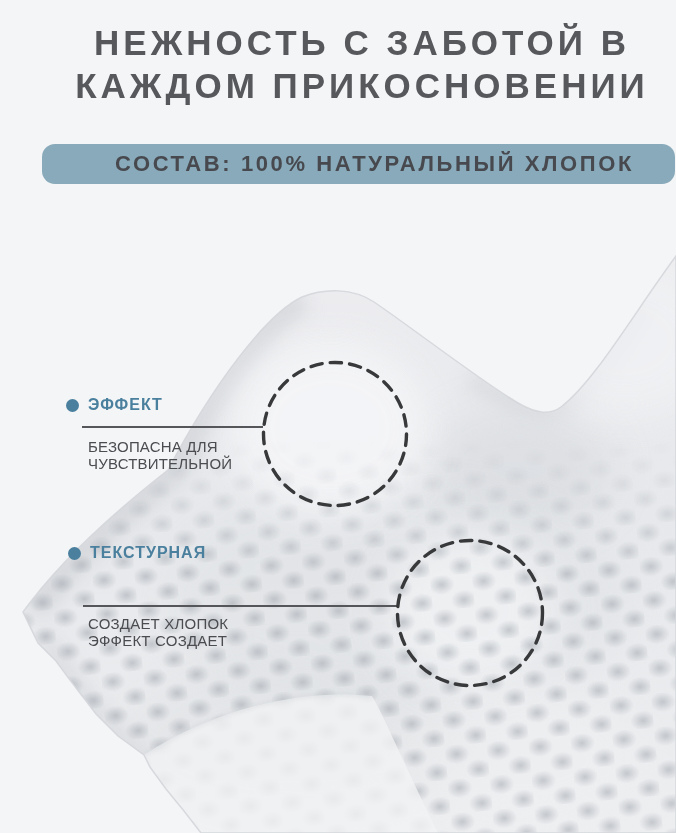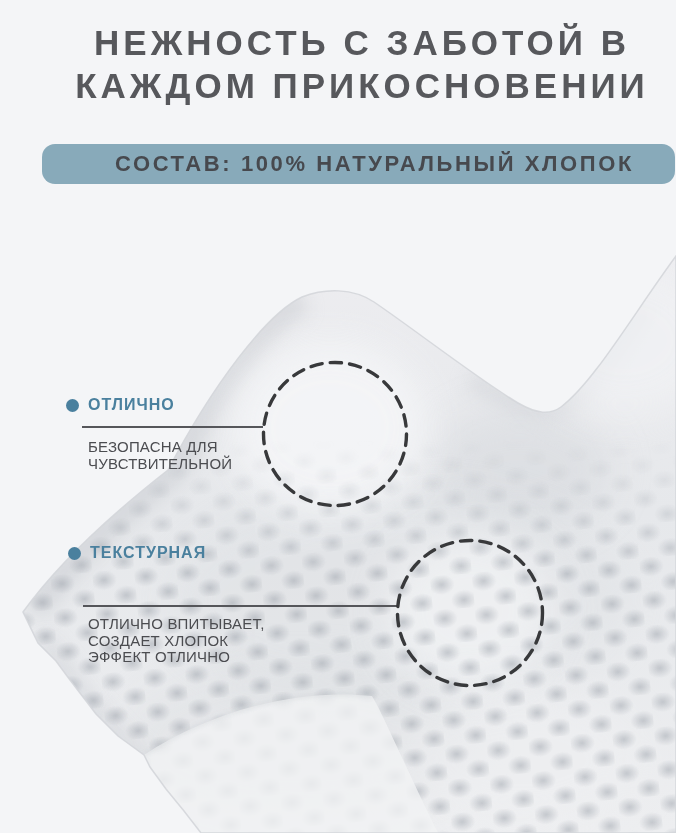--- a/index.html
+++ b/index.html
@@ -137,30 +137,29 @@
     <span>НЕЖНОСТЬ С ЗАБОТОЙ В</span>
     <span>КАЖДОМ ПРИКОСНОВЕНИИ</span>
   </h1>
 
   <div class="badge">
     <span>СОСТАВ: 100% НАТУРАЛЬНЫЙ ХЛОПОК</span>
   </div>
 
   <div class="feature-label" id="feature1-label">
     <span class="dot"></span>
-    <span class="lbl">ОТЛИЧНО</span>
+    <span class="lbl">ЭФФЕКТ</span>
   </div>
   <div class="feature-desc" id="feature1-desc">
     <span>БЕЗОПАСНА ДЛЯ</span>
     <span>ЧУВСТВИТЕЛЬНОЙ</span>
   </div>
 
   <div class="feature-label" id="feature2-label">
     <span class="dot"></span>
     <span class="lbl">ТЕКСТУРНАЯ</span>
   </div>
   <div class="feature-desc" id="feature2-desc">
-    <span>ОТЛИЧНО ВПИТЫВАЕТ,</span>
     <span>СОЗДАЕТ ХЛОПОК</span>
-    <span>ЭФФЕКТ ОТЛИЧНО</span>
+    <span>ЭФФЕКТ СОЗДАЕТ</span>
   </div>
 
 </div>
 
 </body></html>

